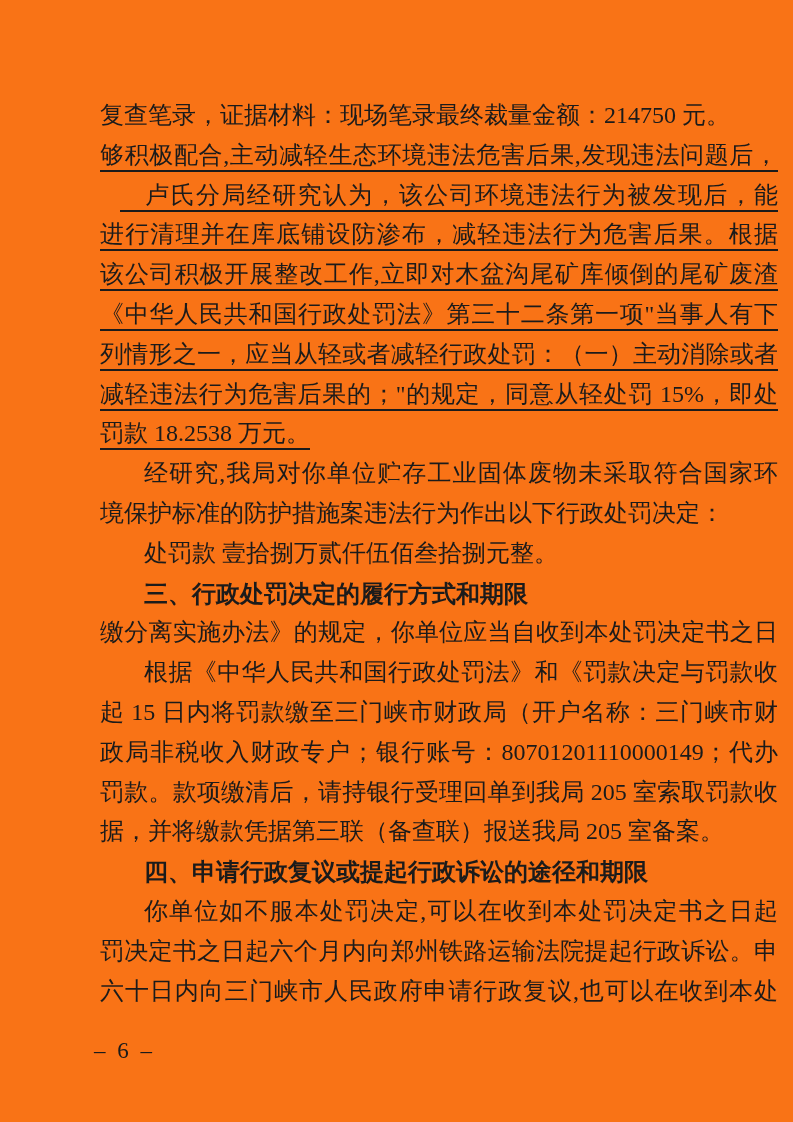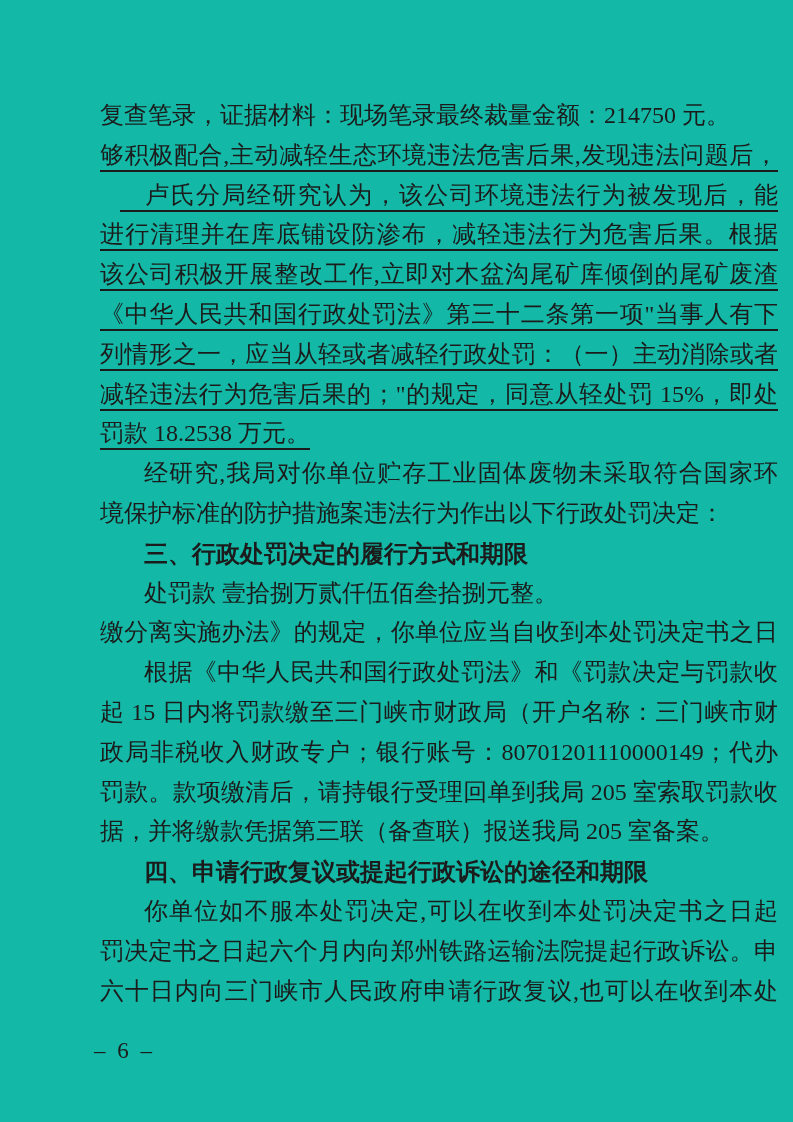--- a/index.html
+++ b/index.html
@@ -4,21 +4,21 @@
 <style>
   html, body {
     margin: 0;
     padding: 0;
     background: #ffffff;
   }
   .page {
     position: relative;
     width: 793px;
     height: 1122px;
-    background: #14b8a6;
+    background: #f97316;
     overflow: hidden;
     color: #1b1b1b;
     font-family: "Liberation Serif", "DejaVu Serif", serif;
   }
   .doc-body {
     position: absolute;
     left: 100px;
     top: 96px;
     width: 678px;
   }
@@ -70,22 +70,22 @@
       <div class="line u fill">够积极配合,主动减轻生态环境违法危害后果,发现违法问题后，</div>
       <div class="line u fill ind-sm">　卢氏分局经研究认为，该公司环境违法行为被发现后，能</div>
       <div class="line u fill">进行清理并在库底铺设防渗布，减轻违法行为危害后果。根据</div>
       <div class="line u fill">该公司积极开展整改工作,立即对木盆沟尾矿库倾倒的尾矿废渣</div>
       <div class="line u fill">《中华人民共和国行政处罚法》第三十二条第一项"当事人有下</div>
       <div class="line u fill">列情形之一，应当从轻或者减轻行政处罚：（一）主动消除或者</div>
       <div class="line u fill">减轻违法行为危害后果的；"的规定，同意从轻处罚 15%，即处</div>
       <div class="line u">罚款 18.2538 万元。</div>
       <div class="line ind fill">经研究,我局对你单位贮存工业固体废物未采取符合国家环</div>
       <div class="line">境保护标准的防护措施案违法行为作出以下行政处罚决定：</div>
+      <div class="line ind">处罚款 壹拾捌万贰仟伍佰叁拾捌元整。</div>
       <div class="line ind head">三、行政处罚决定的履行方式和期限</div>
-      <div class="line ind">处罚款 壹拾捌万贰仟伍佰叁拾捌元整。</div>
       <div class="line fill">缴分离实施办法》的规定，你单位应当自收到本处罚决定书之日</div>
       <div class="line ind fill">根据《中华人民共和国行政处罚法》和《罚款决定与罚款收</div>
       <div class="line fill">起 15 日内将罚款缴至三门峡市财政局（开户名称：三门峡市财</div>
       <div class="line fill">政局非税收入财政专户；银行账号：80701201110000149；代办</div>
       <div class="line fill">罚款。款项缴清后，请持银行受理回单到我局 205 室索取罚款收</div>
       <div class="line">据，并将缴款凭据第三联（备查联）报送我局 205 室备案。</div>
       <div class="line ind head">四、申请行政复议或提起行政诉讼的途径和期限</div>
       <div class="line ind fill">你单位如不服本处罚决定,可以在收到本处罚决定书之日起</div>
       <div class="line fill">罚决定书之日起六个月内向郑州铁路运输法院提起行政诉讼。申</div>
       <div class="line fill">六十日内向三门峡市人民政府申请行政复议,也可以在收到本处</div>

